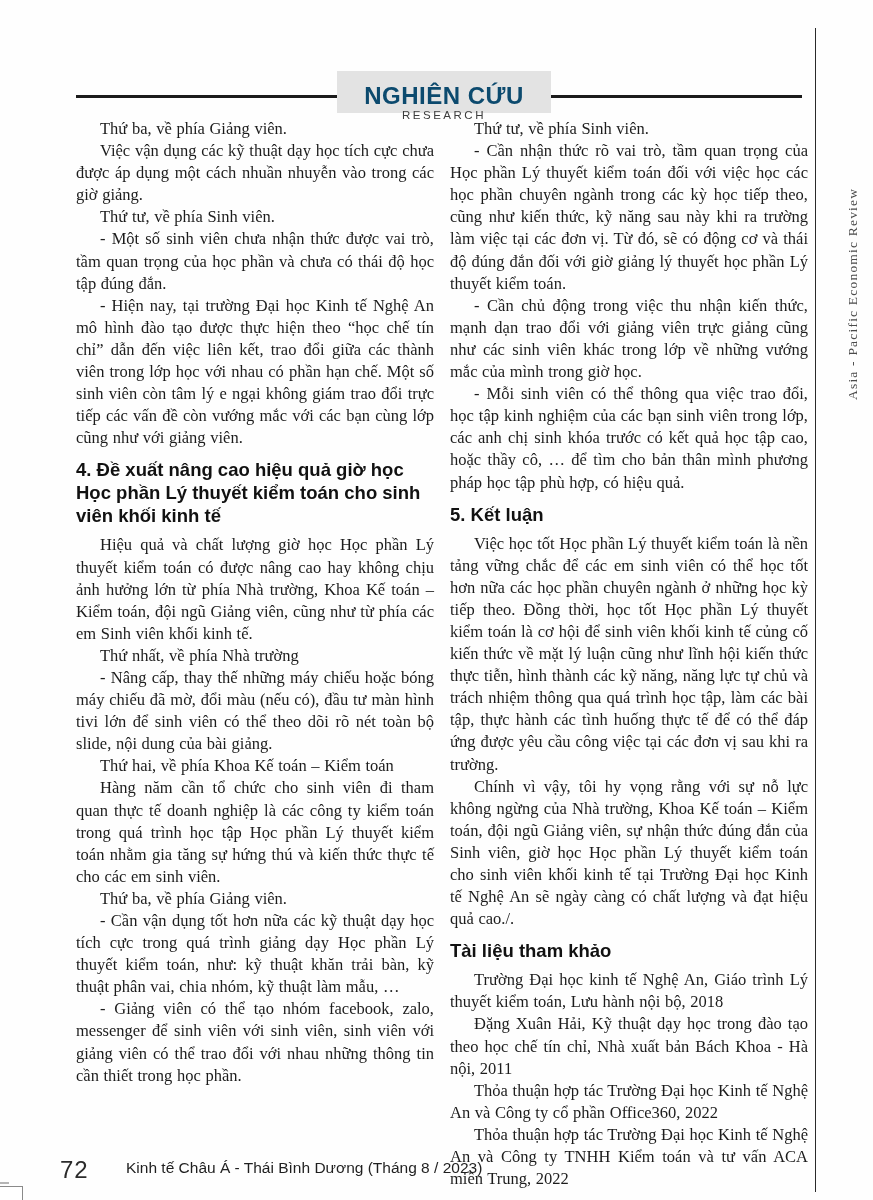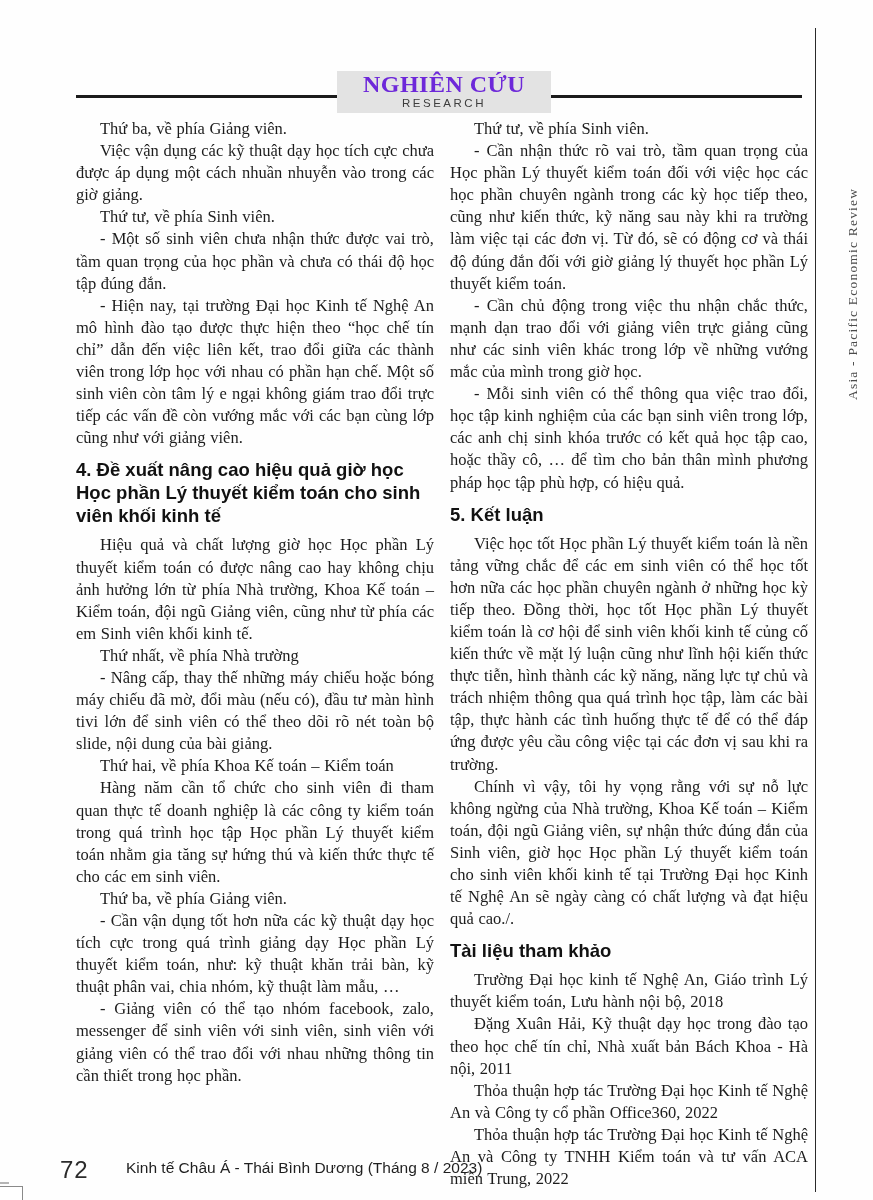--- a/index.html
+++ b/index.html
@@ -15,23 +15,23 @@
   
   .header-rule{
     position:absolute;top:95px;left:76px;width:726px;
     border-top:3px solid #1b1b1b;height:0;
   }
   .badge{
     position:absolute;top:71px;left:337px;width:214px;height:42px;
     background:#e3e3e3;z-index:2;text-align:center;
   }
   .badge-title{
-    font-family:Liberation Serif, serif;font-weight:bold;
-    font-size:24px;line-height:26px;letter-spacing:.5px;color:#6d28d9;
-    margin-top:0;
+    font-family:Liberation Sans, sans-serif;font-weight:bold;
+    font-size:24px;line-height:26px;letter-spacing:.5px;color:#0c4a6e;
+    margin-top:12px;
   }
   .badge-sub{
     font-family:"Liberation Sans",sans-serif;font-size:11.5px;
     letter-spacing:2.5px;color:#3d3d3d;line-height:13px;
   }
   
   .v-rule{
     position:absolute;left:815px;top:28px;height:1164px;width:1px;
     background:#2a2a2a;
   }
@@ -107,21 +107,21 @@
         <p>- Nâng cấp, thay thế những máy chiếu hoặc bóng máy chiếu đã mờ, đổi màu (nếu có), đầu tư màn hình tivi lớn để sinh viên có thể theo dõi rõ nét toàn bộ slide, nội dung của bài giảng.</p>
         <p>Thứ hai, về phía Khoa Kế toán – Kiểm toán</p>
         <p>Hàng năm cần tổ chức cho sinh viên đi tham quan thực tế doanh nghiệp là các công ty kiểm toán trong quá trình học tập Học phần Lý thuyết kiểm toán nhằm gia tăng sự hứng thú và kiến thức thực tế cho các em sinh viên.</p>
         <p>Thứ ba, về phía Giảng viên.</p>
         <p>- Cần vận dụng tốt hơn nữa các kỹ thuật dạy học tích cực trong quá trình giảng dạy Học phần Lý thuyết kiểm toán, như: kỹ thuật khăn trải bàn, kỹ thuật phân vai, chia nhóm, kỹ thuật làm mẫu, …</p>
         <p>- Giảng viên có thể tạo nhóm facebook, zalo, messenger để sinh viên với sinh viên, sinh viên với giảng viên có thể trao đổi với nhau những thông tin cần thiết trong học phần.</p>
       </div>
     <div class="col" id="col-right">
         <p>Thứ tư, về phía Sinh viên.</p>
         <p>- Cần nhận thức rõ vai trò, tầm quan trọng của Học phần Lý thuyết kiểm toán đối với việc học các học phần chuyên ngành trong các kỳ học tiếp theo, cũng như kiến thức, kỹ năng sau này khi ra trường làm việc tại các đơn vị. Từ đó, sẽ có động cơ và thái độ đúng đắn đối với giờ giảng lý thuyết học phần Lý thuyết kiểm toán.</p>
-        <p>- Cần chủ động trong việc thu nhận chắc thức, mạnh dạn trao đổi với giảng viên trực giảng cũng như các sinh viên khác trong lớp về những vướng mắc của mình trong giờ học.</p>
+        <p>- Cần chủ động trong việc thu nhận kiến thức, mạnh dạn trao đổi với giảng viên trực giảng cũng như các sinh viên khác trong lớp về những vướng mắc của mình trong giờ học.</p>
         <p>- Mỗi sinh viên có thể thông qua việc trao đổi, học tập kinh nghiệm của các bạn sinh viên trong lớp, các anh chị sinh khóa trước có kết quả học tập cao, hoặc thầy cô, … để tìm cho bản thân mình phương pháp học tập phù hợp, có hiệu quả.</p>
         <h2>5. Kết luận</h2>
         <p>Việc học tốt Học phần Lý thuyết kiểm toán là nền tảng vững chắc để các em sinh viên có thể học tốt hơn nữa các học phần chuyên ngành ở những học kỳ tiếp theo. Đồng thời, học tốt Học phần Lý thuyết kiểm toán là cơ hội để sinh viên khối kinh tế củng cố kiến thức về mặt lý luận cũng như lĩnh hội kiến thức thực tiễn, hình thành các kỹ năng, năng lực tự chủ và trách nhiệm thông qua quá trình học tập, làm các bài tập, thực hành các tình huống thực tế để có thể đáp ứng được yêu cầu công việc tại các đơn vị sau khi ra trường.</p>
         <p>Chính vì vậy, tôi hy vọng rằng với sự nỗ lực không ngừng của Nhà trường, Khoa Kế toán – Kiểm toán, đội ngũ Giảng viên, sự nhận thức đúng đắn của Sinh viên, giờ học Học phần Lý thuyết kiểm toán cho sinh viên khối kinh tế tại Trường Đại học Kinh tế Nghệ An sẽ ngày càng có chất lượng và đạt hiệu quả cao./.</p>
         <h2>Tài liệu tham khảo</h2>
         <p>Trường Đại học kinh tế Nghệ An, Giáo trình Lý thuyết kiểm toán, Lưu hành nội bộ, 2018</p>
         <p>Đặng Xuân Hải, Kỹ thuật dạy học trong đào tạo theo học chế tín chỉ, Nhà xuất bản Bách Khoa - Hà nội, 2011</p>
         <p>Thỏa thuận hợp tác Trường Đại học Kinh tế Nghệ An và Công ty cổ phần Office360, 2022</p>
         <p>Thỏa thuận hợp tác Trường Đại học Kinh tế Nghệ An và Công ty TNHH Kiểm toán và tư vấn ACA miền Trung, 2022</p>
       </div>

